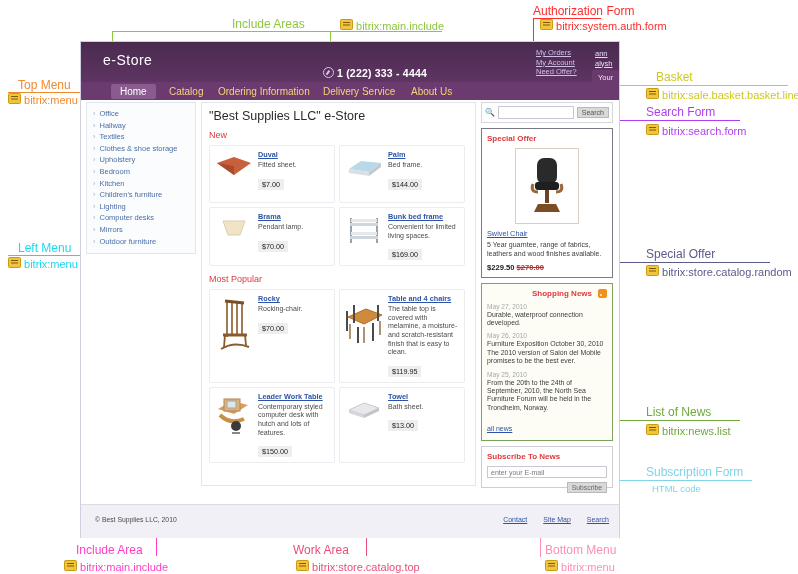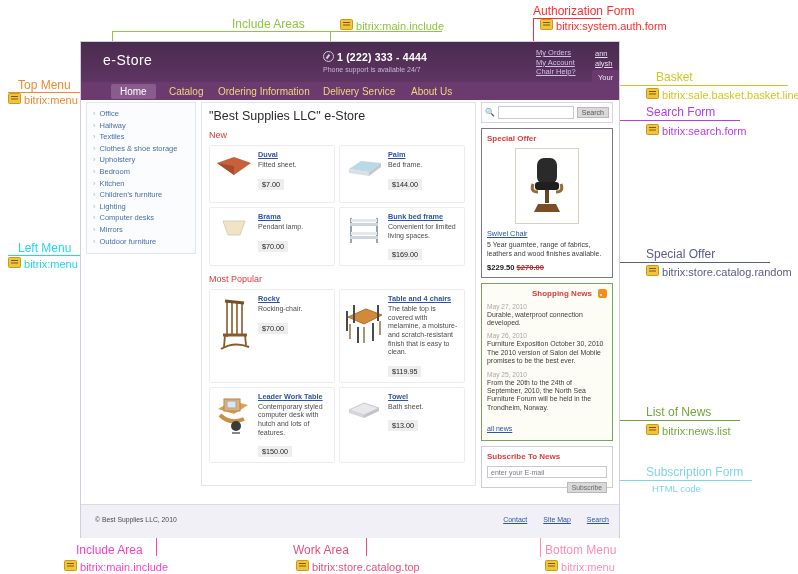--- a/index.html
+++ b/index.html
@@ -11,21 +11,21 @@
   .stage{position:absolute;left:0;top:0;width:798px;height:574px;}
   .abs{position:absolute;}
 
   
   #page{left:80px;top:41px;width:540px;height:497px;background:#ffffff;border:1px solid #cfcfe0;box-sizing:border-box;}
 
   
   #hdr{left:0;top:0;width:538px;height:40px;
        background:linear-gradient(to bottom,#4a2b50 0%,#553059 55%,#5e3563 100%);}
   #logo{left:22px;top:10px;color:#ffffff;font-size:14px;letter-spacing:.5px;}
-  #phone{left:242px;top:8px;color:#e6dced;font-size:9px;line-height:11px;}
+  #phone{left:242px;top:24px;color:#e6dced;font-size:9px;line-height:11px;}
   #phone .num{font-size:10.5px;color:#ffffff;font-weight:bold;letter-spacing:.2px;}
   #phone .sub{font-size:7px;color:#c9b5d2;}
   .telicon{display:inline-block;width:9px;height:9px;border-radius:50%;border:1px solid #d8c8de;
            position:relative;top:1px;margin-right:3px;}
   .telicon:after{content:"";position:absolute;left:3px;top:1.5px;width:1.5px;height:5px;background:#d8c8de;
            transform:rotate(35deg);}
   #toplinks{left:455px;top:6px;font-size:7.5px;line-height:9.5px;}
   #toplinks a{color:#cfc0e8;text-decoration:underline;display:block;}
   #auth{left:514px;top:7px;font-size:7.5px;line-height:9.5px;}
   #auth a{color:#e8dcf2;text-decoration:underline;display:block;}
@@ -240,21 +240,21 @@
       <div class="abs" id="logo">e-Store</div>
 
       <div class="abs" id="phone">
         <div><span class="telicon"></span><span class="num">1 (222) 333 - 4444</span></div>
         <div class="sub">Phone support is available 24/7</div>
       </div>
 
       <div class="abs" id="toplinks">
         <a>My Orders</a>
         <a>My Account</a>
-        <a>Chair Help?</a>
+        <a>Need Offer?</a>
       </div>
 
       <div class="abs" id="auth">
         <a>ann alysh</a>
         <a>Log Out</a>
       </div>
 
       <div class="abs" id="cart">
         <span>Your cart (2)</span>
         <span>🛒</span>

